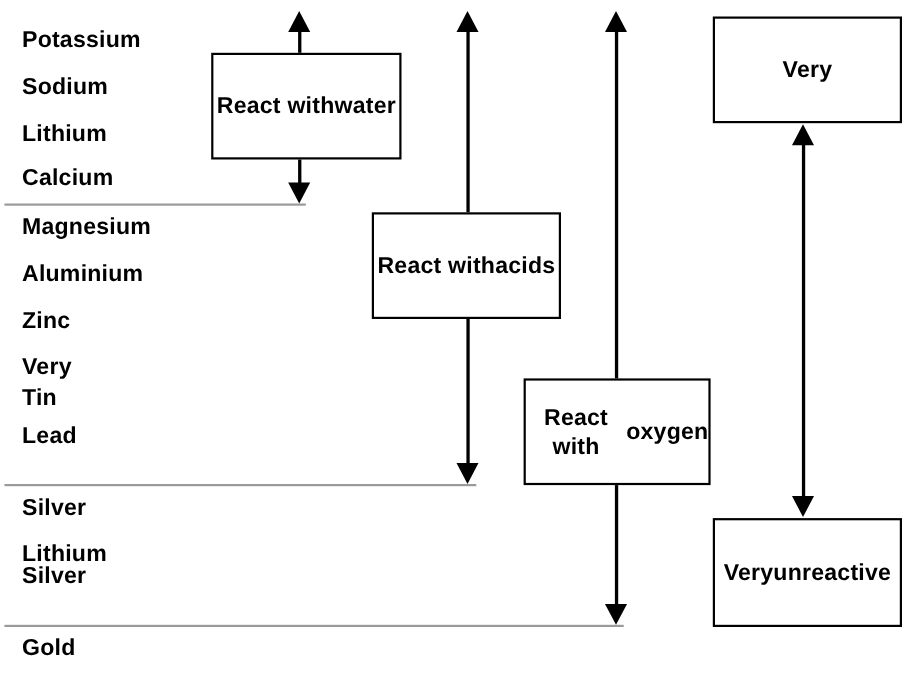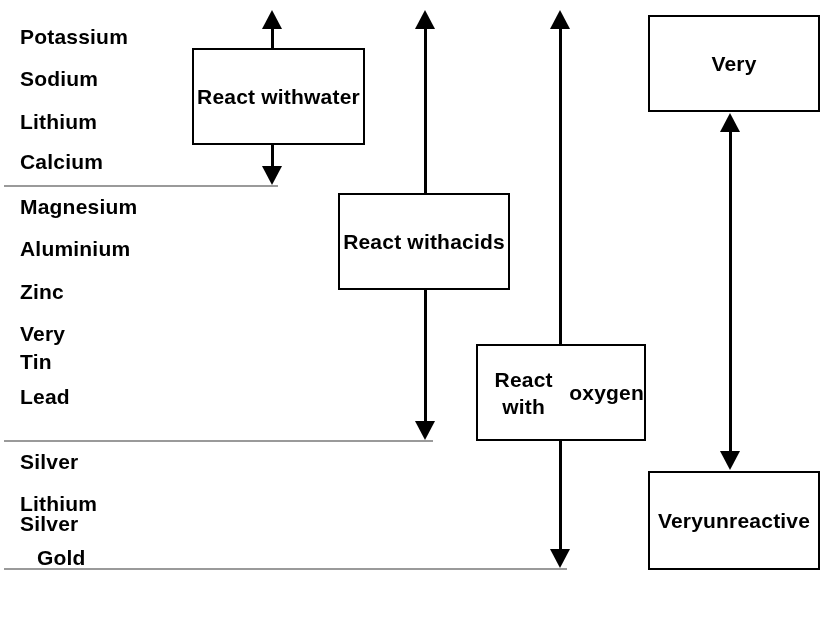--- a/index.html
+++ b/index.html
@@ -89,21 +89,21 @@
       <div class="metal-label" style="top: 151px;">Calcium</div>
       <div class="metal-label" style="top: 195.84px;">Magnesium</div>
       <div class="metal-label" style="top: 238.3px; text-align: right;">Aluminium</div>
       <div class="metal-label" style="top: 280.76px;">Zinc</div>
       <div class="metal-label" style="top: 323.22px;">Very</div>
       <div class="metal-label" style="top: 351px;">Tin</div>
       <div class="metal-label" style="top: 386px;">Lead</div>
       <div class="metal-label" style="top: 450.6px;">Silver</div>
       <div class="metal-label" style="top: 493.06px;">Lithium</div>
       <div class="metal-label" style="top: 513px;">Silver</div>
-      <div class="metal-label" style="top: 547px; margin-left: 17px;">Gold</div>
+      <div class="metal-label" style="top: 578px;">Gold</div>
     </div>
 
   <div class="separator" style="top:185px; left:4px; width:274px;"></div>
   <div class="separator" style="top:440px; left:4px; width:429px;"></div>
   <div class="separator" style="top:568px; left:4px; width:563px;"></div>
 
   <div>
     <div class="arrowhead-up" style="left:262px; top:10px;"></div>
     <div class="stem" style="left:271px; top:27px; height:22px;"></div>
     <div class="stem" style="left:271px; top:144px; height:24px;"></div>

